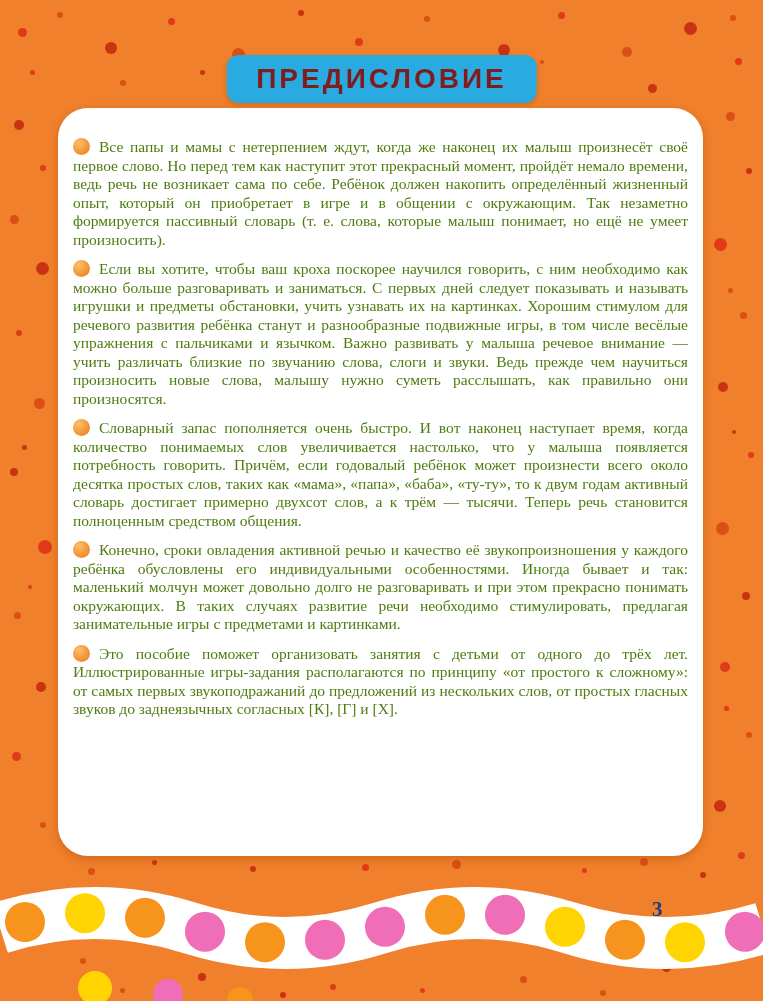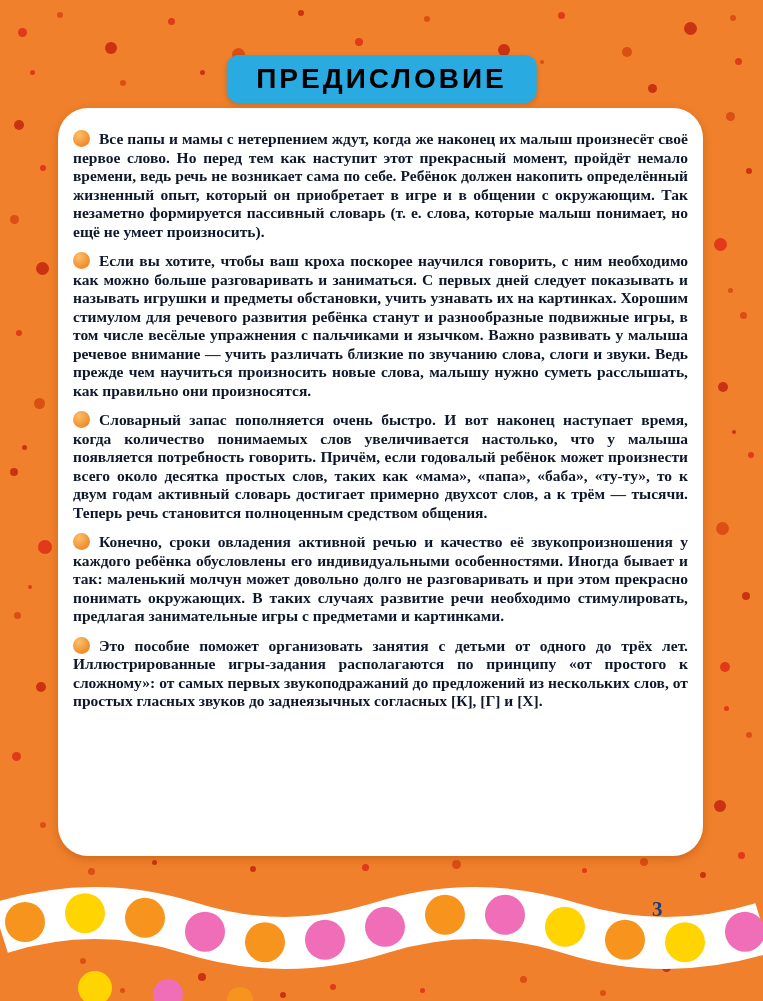--- a/index.html
+++ b/index.html
@@ -9,32 +9,32 @@
     font-family:"Liberation Serif", serif;
   }
   .dots{position:absolute;inset:0;z-index:0;}
   .dot{position:absolute;border-radius:50%;}
   .title-banner{
     position:absolute;top:55px;left:50%;transform:translateX(-50%);
     background:#29abe2;border-radius:12px;padding:8px 30px;z-index:3;
     box-shadow:0 2px 4px rgba(120,50,0,.25);
   }
   .title-banner span{
-    color:#000000;font-family:"Liberation Sans", sans-serif;font-weight:700;
+    color:#7f1d1d;font-family:"Liberation Sans", sans-serif;font-weight:700;
     font-size:28px;letter-spacing:3px;white-space:nowrap;margin-top:44px;
   }
   .card{
     position:absolute;left:58px;top:108px;width:645px;height:748px;
     background:#ffffff;border-radius:30px;z-index:2;
     box-shadow:0 3px 8px rgba(150,60,0,.35);
     padding:22px 15px 18px 15px;box-sizing:border-box;
   }
   .para{
-    margin:0 0 11px 0;
-    color:#0f172a;font-weight:700;font-size:15.5px;line-height:18.5px;
+    margin:8px 0 11px 0;
+    color:#4d7c0f;font-weight:400;font-size:15.5px;line-height:18.5px;
     text-align:justify;
   }
   .bullet{
     display:inline-block;width:17px;height:17px;border-radius:50%;
     background:radial-gradient(circle at 35% 30%, #fcc06a, #f08a2b 72%);
     margin-right:9px;vertical-align:-3px;
   }
   .wave{position:absolute;left:0;top:860px;z-index:2;}
   .page-number{
     position:absolute;left:652px;top:897px;z-index:5;

